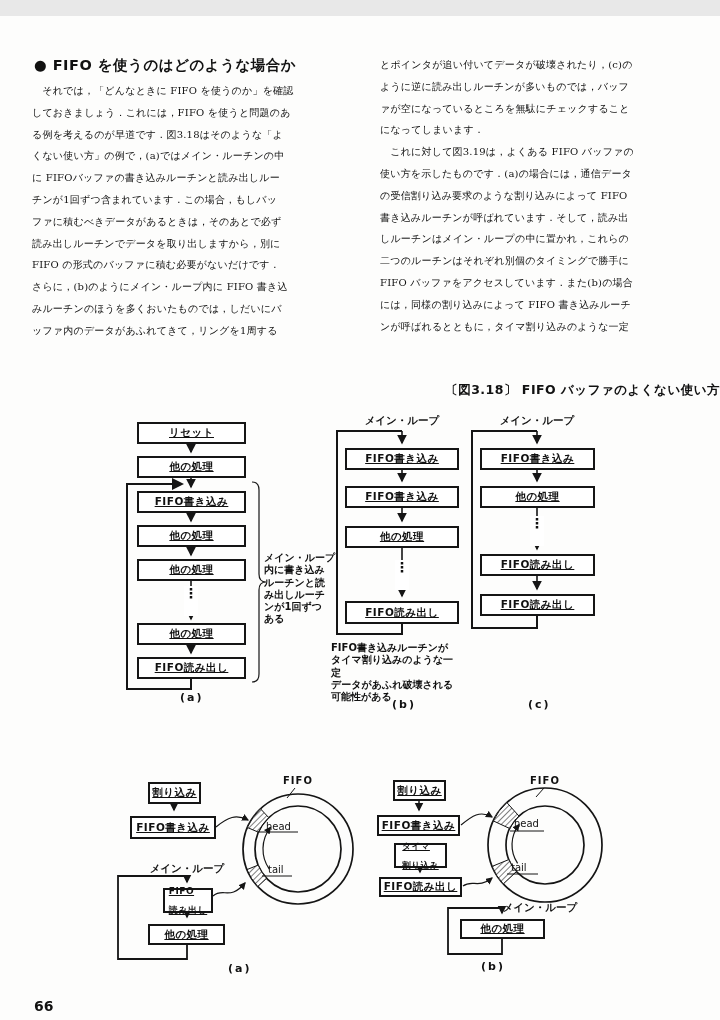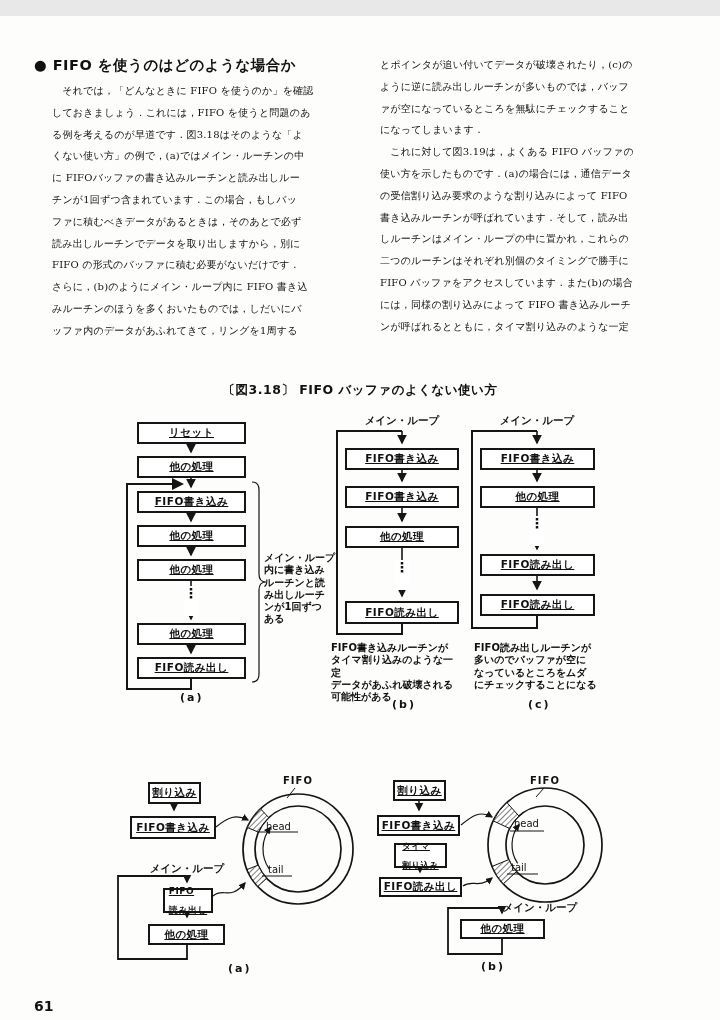--- a/index.html
+++ b/index.html
@@ -1,26 +1,26 @@
 <!DOCTYPE html>
 <html><head>
 <meta charset="utf-8">
 <style>
   html,body{margin:0;padding:0;background:#e8e8e8;}
   .page{position:relative;width:720px;height:1020px;background:#fdfdfc;margin:16px auto;
         font-family:"DejaVu Serif",serif;color:#111;overflow:hidden;}
   .heading{position:absolute;left:34px;top:40px;width:330px;margin:0;
            font:bold 14.5px "DejaVu Sans",sans-serif;letter-spacing:.5px;}
   .col{position:absolute;white-space:pre-line;font-size:10px;line-height:21.8px;letter-spacing:.2px;}
-  .col-left{left:52px;top:64px;width:330px;}
+  .col-left{left:32px;top:64px;width:330px;}
   .col-right{left:380px;top:38px;width:330px;}
   .fig{position:absolute;left:0;width:720px;}
   #fig318{top:360px;height:352px;}
   #fig319{top:715px;height:252px;}
-  .caption{position:absolute;left:0;top:6px;width:720px;text-align:center;
+  .caption{position:absolute;left:0;top:6px;width:720px;text-align:right;
            font:bold 12.5px "DejaVu Sans",sans-serif;letter-spacing:.5px;}
   .lines{position:absolute;left:0;top:0;pointer-events:none;}
   .fb{position:absolute;border:2px solid #151515;background:#fff;display:flex;
       align-items:center;justify-content:center;font:bold 10.5px "DejaVu Sans",sans-serif;
       letter-spacing:.5px;box-sizing:border-box;text-decoration:underline;}
   .fb.pre{white-space:pre-line;line-height:19px;}
   .ltitle{position:absolute;width:130px;text-align:center;font:bold 10.5px "DejaVu Sans",sans-serif;}
   .note{position:absolute;font:bold 10px "DejaVu Sans",sans-serif;line-height:12.3px;white-space:pre-line;}
   .flabel{position:absolute;font:bold 11px "DejaVu Sans",sans-serif;letter-spacing:2px;}
   .vdots{position:absolute;width:14px;text-align:center;background:#fff;
@@ -123,24 +123,20 @@
 データがあふれ破壊される
 可能性がある</div>
     <div class="flabel" style="left:392px;top:322px">(b)</div>
 
     <div class="ltitle" style="left:472px;top:38px">メイン・ループ</div>
     <div class="fb" style="left:480px;top:72px;width:115px;height:22px">FIFO書き込み</div>
     <div class="fb" style="left:480px;top:110px;width:115px;height:22px">他の処理</div>
     <div class="vdots" style="left:530px;top:140px;height:30px">⋮</div>
     <div class="fb" style="left:480px;top:178px;width:115px;height:22px">FIFO読み出し</div>
     <div class="fb" style="left:480px;top:218px;width:115px;height:22px">FIFO読み出し</div>
-    <div class="note" style="left:474px;top:266px;width:128px">FIFO読み出しルーチンが
-多いのでバッファが空に
-なっているところをムダ
-にチェックすることになる</div>
     <div class="flabel" style="left:528px;top:322px">(c)</div>
   </div>
 
   <div class="fig" id="fig319">
 
     <svg class="lines" width="720" height="252">
       <defs>
         <marker id="m319" markerWidth="7" markerHeight="7" refX="5" refY="3" orient="auto">
           <path d="M0,0 L6,3 L0,6 Z" fill="#151515"></path>
         </marker>
@@ -200,14 +196,14 @@
 割り込み</div>
     <div class="fb" style="left:379px;top:146px;width:83px;height:20px">FIFO読み出し</div>
     <div class="ltitle" style="left:475px;top:170px">メイン・ループ</div>
     <div class="fb" style="left:460px;top:188px;width:85px;height:20px">他の処理</div>
     <div class="rlbl b" style="left:530px;top:44px">FIFO</div>
     <div class="rlbl" style="left:514px;top:87px">head</div>
     <div class="rlbl" style="left:511px;top:131px">tail</div>
     <div class="flabel" style="left:481px;top:229px">(b)</div>
   </div>
 
-  <div class="pagenum">61</div>
+  <div class="pagenum">66</div>
 </div>
 
 </body></html>

